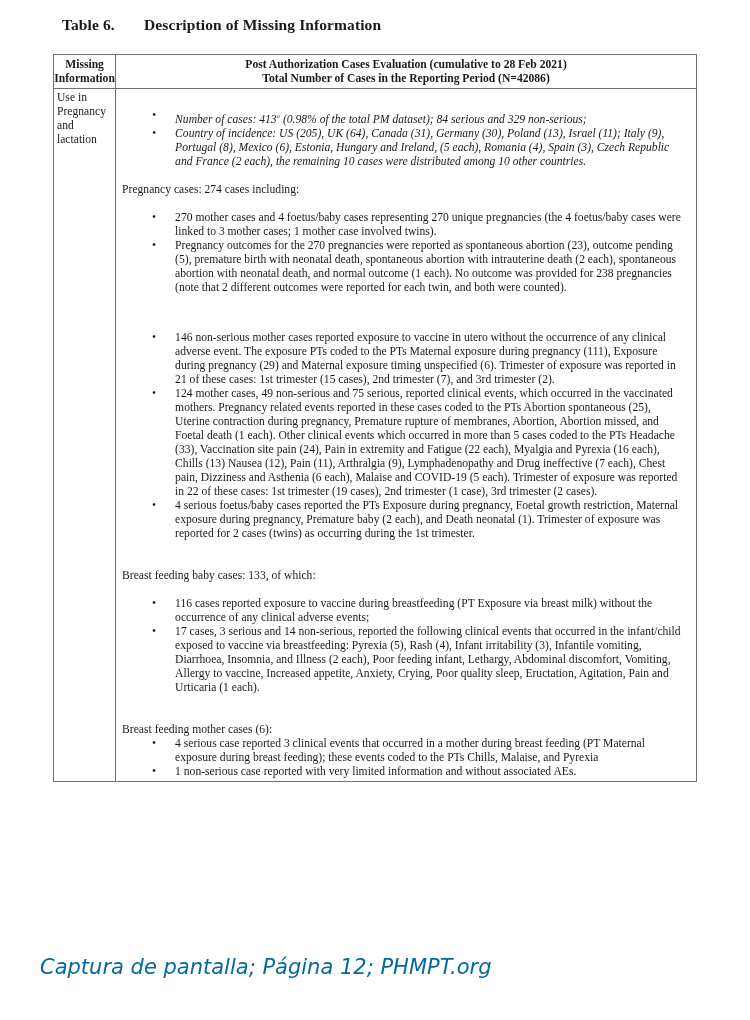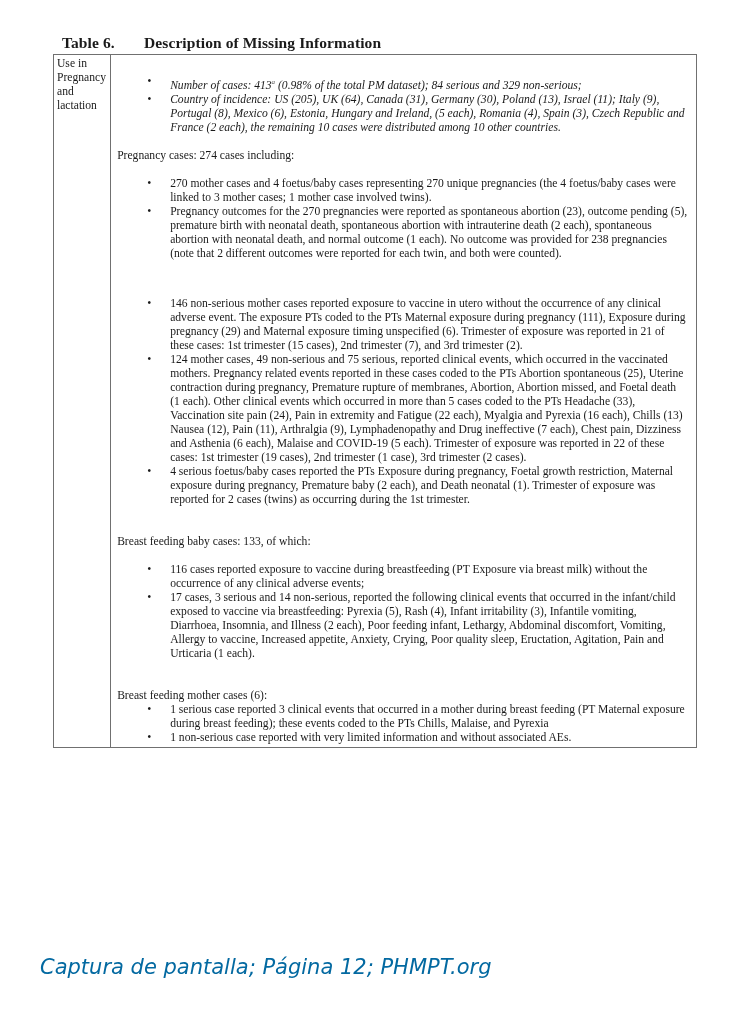--- a/index.html
+++ b/index.html
@@ -1,21 +1,21 @@
 <!DOCTYPE html>
 <html><head>
 <meta charset="utf-8">
 <style>
   html, body { margin: 0; padding: 0; }
   body {
     width: 750px; height: 1020px; background: #ffffff; position: relative; overflow: hidden;
     font-family: "Liberation Serif", serif; color: #1a1a1a;
   }
   .table-title {
-    position: absolute; left: 62px; top: 34px; font-weight: bold; font-size: 15.5px; letter-spacing: 0.1px;
+    position: absolute; left: 62px; top: 16px; font-weight: bold; font-size: 15.5px; letter-spacing: 0.1px;
   }
   .table-title .num { display: inline-block; width: 82px; }
   .doc-table {
     position: absolute; left: 53px; top: 54px; width: 644px; border: 1px solid #707070;
     border-collapse: collapse; font-size: 11.6px; line-height: 14px;
   }
   .doc-table td { border: 1px solid #707070; vertical-align: top; padding: 0; }
   .col-topic { width: 85px; }
   .hdr { font-weight: bold; text-align: center; }
   .hdr-topic { height: 31px; padding-top: 4px !important; }
@@ -37,20 +37,30 @@
 </style>
 </head>
 <body>
 
 <div class="table-title">
   <span class="num">Table 6.</span><span>Description of Missing Information</span>
 </div>
 
 <table class="doc-table">
   <tbody>
+  <tr class="mi-row">
+    <td class="hdr">
+      <div>Missing</div>
+      <div>Information</div>
+    </td>
+    <td class="hdr">
+      <div>Post Authorization Cases Evaluation (cumulative to 28 Feb 2021)</div>
+      <div>Total Number of Cases in the Reporting Period (N=42086)</div>
+    </td>
+  </tr>
   <tr>
     <td class="topic-cell">
       <div>Use in</div>
       <div>Pregnancy</div>
       <div>and lactation</div>
     </td>
     <td class="desc">
       <ul class="gap-top-20">
         <li><span>Number of cases: 413</span><span class="sup">a</span><span> (0.98% of the total PM dataset); 84 serious and 329 non-serious;</span></li>
         <li>Country of incidence: US (205), UK (64), Canada (31), Germany (30), Poland (13), Israel (11); Italy (9), Portugal (8), Mexico (6), Estonia, Hungary and Ireland, (5 each), Romania (4), Spain (3), Czech Republic and France (2 each), the remaining 10 cases were distributed among 10 other countries.</li>
@@ -68,21 +78,21 @@
       </ul>
 
       <div class="gap-12">Breast feeding baby cases: 133, of which:</div>
       <ul class="gap-14">
         <li>116 cases reported exposure to vaccine during breastfeeding (PT Exposure via breast milk) without the occurrence of any clinical adverse events;</li>
         <li>17 cases, 3 serious and 14 non-serious, reported the following clinical events that occurred in the infant/child exposed to vaccine via breastfeeding: Pyrexia (5), Rash (4), Infant irritability (3), Infantile vomiting, Diarrhoea, Insomnia, and Illness (2 each), Poor feeding infant, Lethargy, Abdominal discomfort, Vomiting, Allergy to vaccine, Increased appetite, Anxiety, Crying, Poor quality sleep, Eructation, Agitation, Pain and Urticaria (1 each).</li>
       </ul>
 
       <div class="gap-12">Breast feeding mother cases (6):</div>
       <ul style="padding-bottom:2px">
-        <li>1 serious case reported 3 clinical events that occurred in a mother during breast feeding (PT Maternal exposure during breast feeding); these events coded to the PTs Chills, Malaise, and Pyrexia</li>
+        <li>4 serious case reported 3 clinical events that occurred in a mother during breast feeding (PT Maternal exposure during breast feeding); these events coded to the PTs Chills, Malaise, and Pyrexia</li>
         <li>1 non-serious case reported with very limited information and without associated AEs.</li>
       </ul>
     </td>
   </tr>
 </tbody>
   </table>
 
 <div class="caption">Captura de pantalla; Página 12; PHMPT.org</div>
 
 </body></html>

